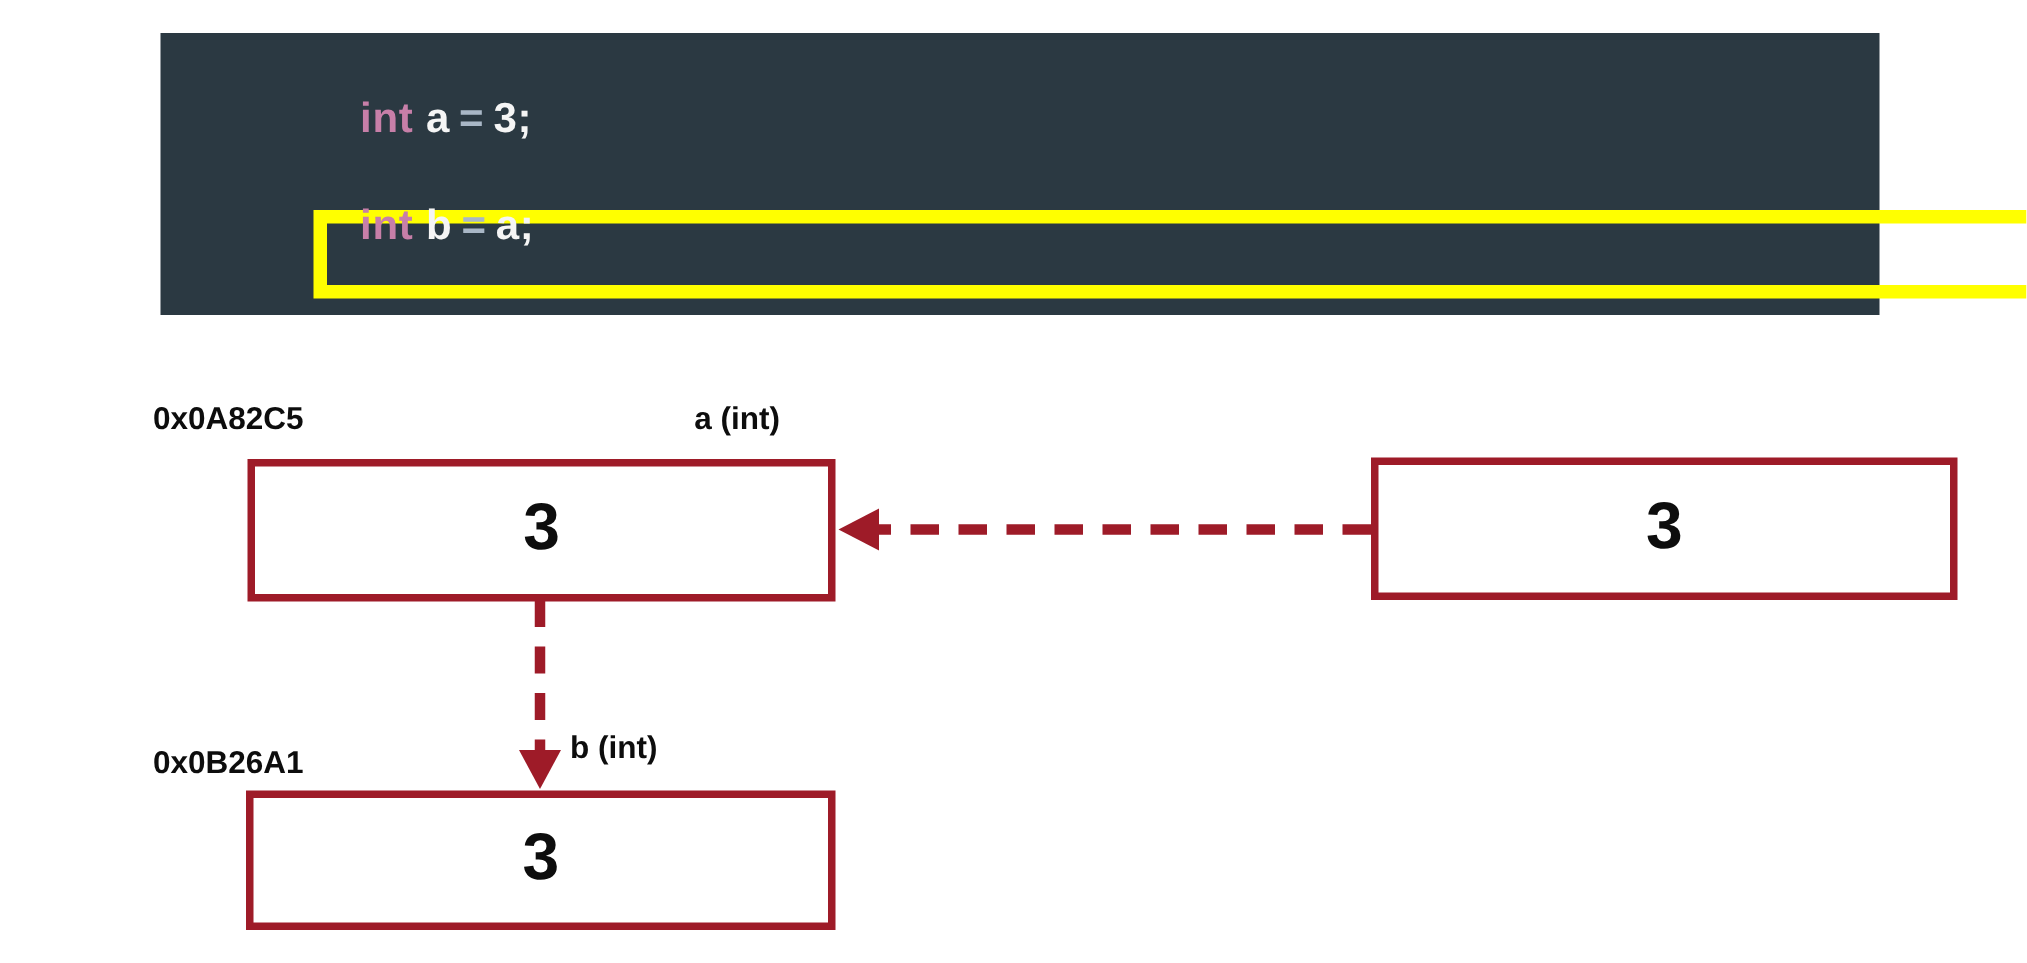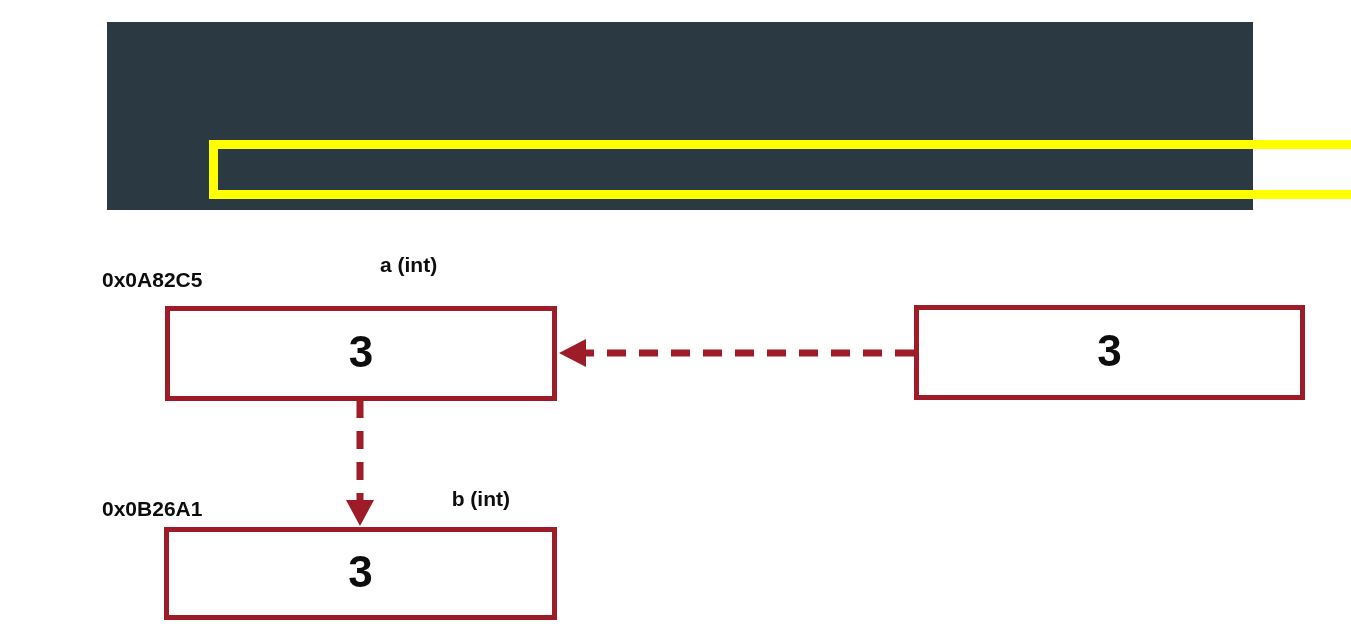--- a/index.html
+++ b/index.html
@@ -31,24 +31,24 @@
     box-sizing:border-box;
     border:9px solid #FFFF00;
     background:transparent;
   }
   
   .mem-label{
     position:absolute;
     font-size:21px;font-weight:bold;color:#0D0D0D;
   }
   #addr-a{left:102px;top:268px;}
-  #name-a{left:380px;top:253px;width:140px;text-align:left;}
+  #name-a{left:380px;top:268px;width:140px;text-align:right;}
   #label-literal{left:914px;top:265px;width:391px;text-align:center;}
   #addr-b{left:102px;top:497px;}
-  #name-b{left:380px;top:487px;width:130px;text-align:right;}
+  #name-b{left:380px;top:487px;width:130px;text-align:left;}
   .mem-box{
     position:absolute;
     box-sizing:border-box;
     border:5px solid #9E1B28;
     background:#ffffff;
     display:flex;align-items:center;justify-content:center;
   }
   #box-a{left:165px;top:306px;width:392px;height:95px;}
   #box-literal{left:914px;top:305px;width:391px;height:95px;}
   #box-b{left:164px;top:527px;width:393px;height:93px;}
@@ -64,21 +64,23 @@
 </style>
 </head>
 <body>
 
 <div id="canvas">
 
   <div class="code-bg">
     <div class="highlight-box"></div>
   </div>
 
+  <div id="code-line-1" class="code-line"><span class="kw">int</span> <span>a</span><span class="op">=</span><span>3;</span></div>
 
+  <div id="code-line-2" class="code-line"><span class="kw">int</span> <span>b</span><span class="op">=</span><span>a;</span></div>
 
   <div id="addr-a" class="mem-label">0x0A82C5</div>
   <div id="name-a" class="mem-label">a (int)</div>
   <div id="addr-b" class="mem-label">0x0B26A1</div>
   <div id="name-b" class="mem-label">b (int)</div>
 
   <div id="box-a" class="mem-box">
     <span class="mem-value">3</span>
   </div>
   <div id="box-literal" class="mem-box">

